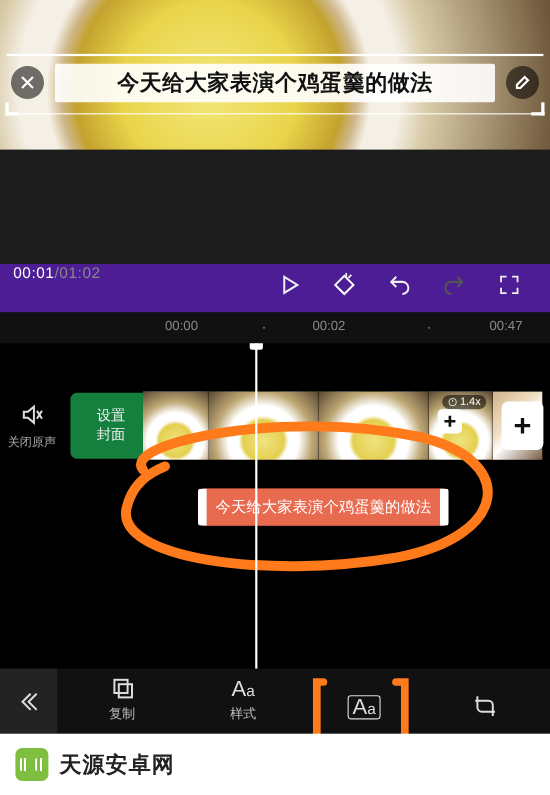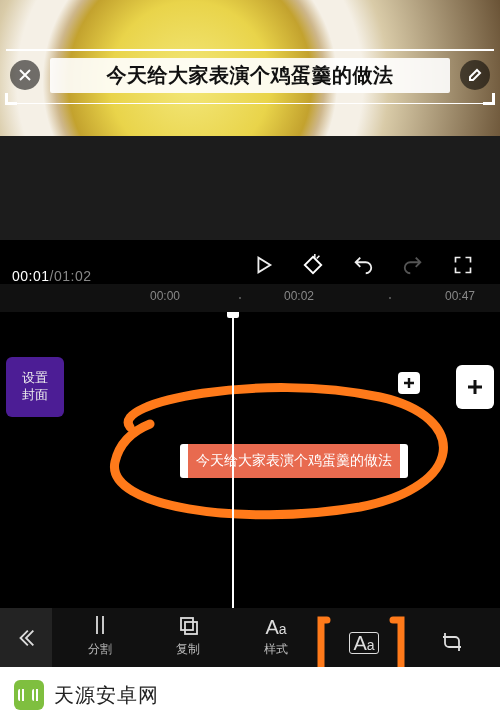--- a/index.html
+++ b/index.html
@@ -40,22 +40,22 @@
     color:#111; font-weight:600; font-size:20px; text-align:center;
     padding:4px 6px; border-radius:2px;
     letter-spacing:0.5px;
   }
 
   
   .spacer1 { height: 104px; background:#1c1c1c; }
 
   
   .controls {
-    height: 44px; display:flex; align-items:flex-end; padding:0 12px;
-    background:#000000; color:#ccc;
+    height: 44px; display:flex; align-items:flex-start; padding:0 12px;
+    background:#4c1d95; color:#ccc;
   }
   .timecode { font-size:14px; letter-spacing:0.5px; }
   .timecode .cur{ color:#fff;}
   .timecode .dur{ color:#888;}
   .controls .spacer { flex:1; }
   .ctl-btn { width:38px; height:38px; display:flex; align-items:center; justify-content:center; margin:0 6px;}
   .ctl-btn svg { stroke:#eee; fill:none; stroke-width:2;}
   .ctl-btn.disabled svg { stroke:#555;}
   .ctl-btn.diamond svg { stroke:#fff;}
   .expand-ic svg{ stroke:#eee;}
@@ -69,22 +69,22 @@
   .timeline {
     position:relative; height:296px; background:#000;
     overflow:hidden;
   }
   .track-row { position:absolute; left:0; right:0; top:40px; height:70px; display:flex; align-items:center;}
   .mute-col { width:58px; text-align:center; color:#ddd; font-size:12px;}
   .mute-col .lbl{ display:block; margin-top:3px; color:#aaa; font-size:11px;}
   .mute-col svg{ stroke:#ddd; stroke-width:2; fill:none;}
 
   .cover-btn {
-    width:58px; height:60px; margin-left:6px; border-radius:6px;
-    background:#4c1d95; display:flex; align-items:center; justify-content:center;
+    width:74px; height:60px; margin-left:6px; border-radius:6px;
+    background:#15803d; display:flex; align-items:center; justify-content:center;
     font-size:13px; color:#eee; text-align:center; line-height:1.3;
   }
 
   .clip-strip {
     position:absolute; left:130px; top:44px; height:62px; display:flex;
   }
   .clip-strip .thumb{
     height:62px; background:
       radial-gradient(circle at 50% 72%, #f0e380 0%, #e4cf50 28%, #fff 34%, #fff 48%, #bfa977 66%, #5a4830 100%);
     border-right:1px solid rgba(0,0,0,0.4);
@@ -163,21 +163,21 @@
   }
   .wm-logo{
     width:30px; height:30px; border-radius:6px; background:#7fbf3f;
     position:relative; flex:0 0 30px;
   }
   .wm-logo::before,.wm-logo::after{ content:""; position:absolute; background:#fff;}
   .wm-logo::before{ left:4px; top:9px; width:8px; height:12px; border-radius:2px;
      background:repeating-linear-gradient(90deg,#fff 0 2px,#7fbf3f 2px 4px);}
   .wm-logo::after{ right:4px; top:9px; width:8px; height:12px; border-radius:2px;
      background:repeating-linear-gradient(90deg,#fff 0 2px,#7fbf3f 2px 4px);}
-  .wm-title{ font-size:20px; font-weight:400; letter-spacing:1px;}
+  .wm-title{ font-size:20px; font-weight:700; letter-spacing:1px;}
   .wm-url{ margin-left:auto; font-size:14px; color:#444;}
 </style>
 </head>
 <body>
 
 <div class="preview">
   <div class="circ-btn" style="left:10px; top:60px;">
     <svg width="16" height="16" viewBox="0 0 16 16">
         <path d="M3 3 L13 13 M13 3 L3 13"></path>
       </svg>
@@ -234,26 +234,48 @@
 <div class="ruler">
   <span style="left:165px">00:00</span>
   <span class="dot" style="left:240px"></span>
   <span style="left:299px">00:02</span>
   <span class="dot" style="left:390px"></span>
   <span style="left:460px">00:47</span>
 </div>
 
 <div class="timeline">
   <div class="track-row">
+    <div class="mute-col">
+      <svg width="22" height="22" viewBox="0 0 24 24">
+          <path d="M4 9 H8 L14 4 V20 L8 15 H4 Z"></path>
+          <path d="M17 8 L22 16 M22 8 L17 16"></path>
+        </svg>
+      <span class="lbl">关闭原声</span>
+    </div>
     <div class="cover-btn">
       <span style="white-space:pre-line">设置
 封面</span>
     </div>
   </div>
 
+  <div class="clip-strip">
+    <div class="thumb" style="width:60px"></div>
+    <div class="thumb" style="width:100px"></div>
+    <div class="thumb" style="width:100px"></div>
+    <div class="thumb" style="width:58px">
+      <div class="speed-badge">
+        <svg viewBox="0 0 24 24">
+            <circle cx="12" cy="12" r="9" fill="none" stroke="#fff" stroke-width="2"></circle>
+            <path d="M12 12 L12 6" stroke="#fff" stroke-width="2"></path>
+          </svg>
+        <span>1.4x</span>
+      </div>
+    </div>
+    <div class="clip-cutting"></div>
+  </div>
 
   <div class="between-plus">
     <svg width="12" height="12" viewBox="0 0 12 12">
         <path d="M6 1 V11 M1 6 H11"></path>
       </svg>
   </div>
 
   <div class="add-clip">
     <svg width="20" height="20" viewBox="0 0 20 20">
         <path d="M10 3 V17 M3 10 H17"></path>
@@ -271,26 +293,20 @@
   </svg>
 </div>
 
 <div class="toolbar">
   <div class="tb-back">
     <svg width="22" height="22" viewBox="0 0 24 24">
         <path d="M14 4 L6 12 L14 20 M20 4 L12 12 L20 20"></path>
       </svg>
   </div>
   <div class="tb-items">
-    <div class="tb-item">
-      <svg width="24" height="24" viewBox="0 0 24 24">
-          <path d="M9 3 V21 M15 3 V21"></path>
-        </svg>
-      <span class="lab">分割</span>
-    </div>
     <div class="tb-item">
       <svg width="24" height="24" viewBox="0 0 24 24">
           <rect x="5" y="5" width="12" height="12"></rect>
           <rect x="9" y="9" width="12" height="12"></rect>
         </svg>
       <span class="lab">复制</span>
     </div>
     <div class="tb-item">
       <span class="Aa">A<span style="font-size:14px">a</span></span>
       <span class="lab">样式</span>

